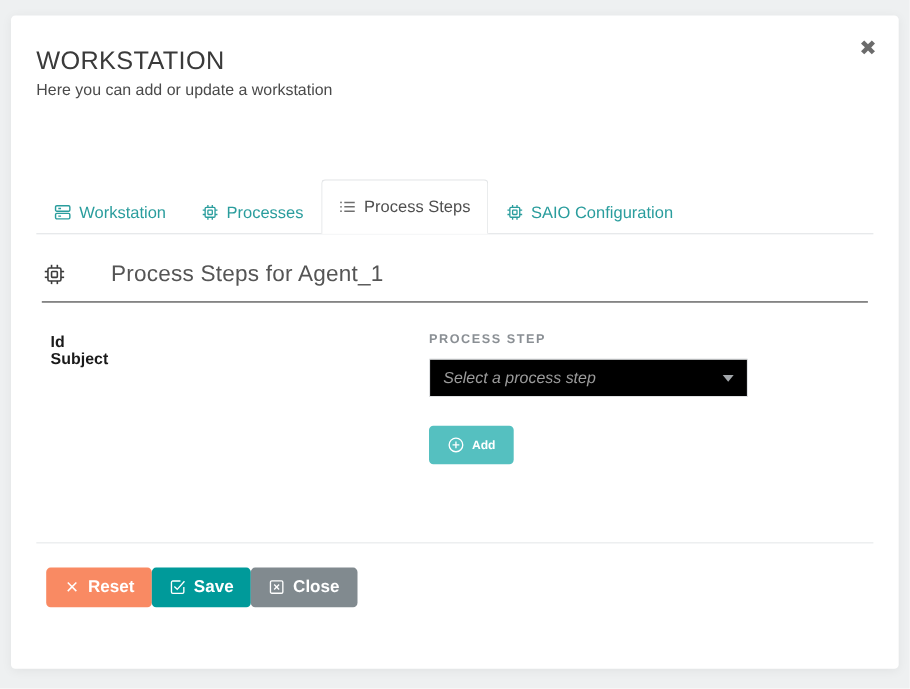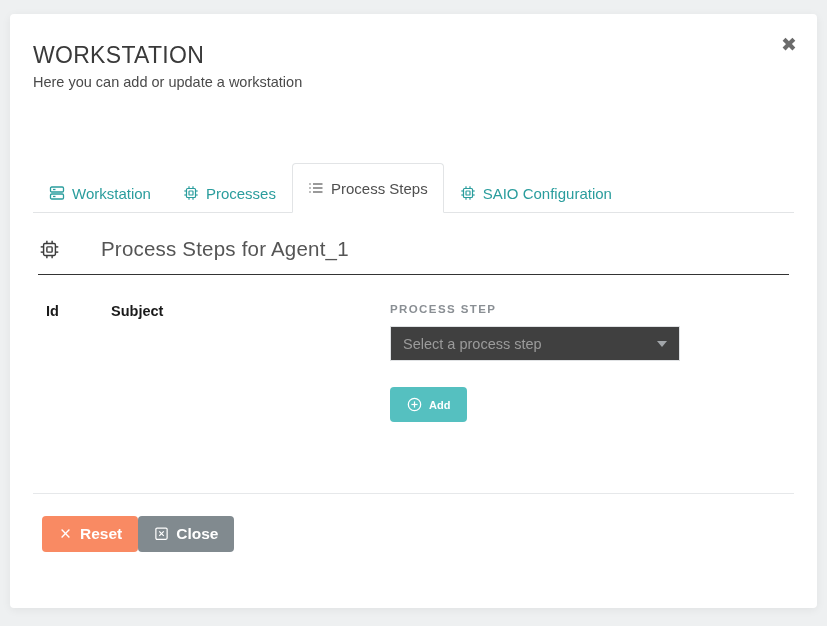--- a/index.html
+++ b/index.html
@@ -136,44 +136,46 @@
   .col-left {
     width: 340px;
     flex: none;
     padding-left: 8px;
   }
   .th-row {
     display: flex;
     font-size: 14.5px;
     font-weight: 700;
     color: #1a1a1a;
+    flex-direction: column;
   }
   .th-id { width: 65px; }
   .th-subject { }
 
   .col-right { flex: 1; padding-left: 4px; }
   .field-label {
     font-size: 11.5px;
     font-weight: 700;
     letter-spacing: 1.4px;
     color: #8a8f94;
     margin-bottom: 11px;
     text-transform: uppercase;
   }
   .select-box {
     width: 290px;
     height: 35px;
     border: 1px solid #e0e2e4;
     border-radius: 1px;
-    background: #404040;
+    background: #000000;
     display: flex;
     align-items: center;
     padding: 0 12px;
     box-sizing: border-box;
     cursor: pointer;
+    font-style: italic;
   }
   .select-placeholder {
     flex: 1;
     font-size: 14.5px;
     color: #9b9b9b;
   }
   .caret {
     width: 0; height: 0;
     border-left: 5px solid transparent;
     border-right: 5px solid transparent;
@@ -360,20 +362,29 @@
     <button class="btn btn-reset">
       <span class="bicon">
         <svg width="13" height="13" viewBox="0 0 16 16" fill="none" stroke="#ffffff" stroke-width="1.7">
           <line x1="3.2" y1="3.2" x2="12.8" y2="12.8"></line>
           <line x1="12.8" y1="3.2" x2="3.2" y2="12.8"></line>
         </svg>
       </span>
       <span>Reset</span>
     </button>
 
+    <button class="btn btn-save">
+      <span class="bicon">
+        <svg width="15" height="15" viewBox="0 0 16 16" fill="none" stroke="#ffffff" stroke-width="1.3">
+          <path d="M14 8.2V13a1.3 1.3 0 0 1-1.3 1.3H3.3A1.3 1.3 0 0 1 2 13V3.6a1.3 1.3 0 0 1 1.3-1.3h7.4"></path>
+          <polyline points="4.8,7.6 7.6,10.4 14.6,2.6"></polyline>
+        </svg>
+      </span>
+      <span>Save</span>
+    </button>
 
     <button class="btn btn-close">
       <span class="bicon">
         <svg width="15" height="15" viewBox="0 0 16 16" fill="none" stroke="#ffffff" stroke-width="1.3">
           <rect x="2" y="2.2" width="12" height="12" rx="1.3"></rect>
           <line x1="5.6" y1="5.8" x2="10.4" y2="10.6"></line>
           <line x1="10.4" y1="5.8" x2="5.6" y2="10.6"></line>
         </svg>
       </span>
       <span>Close</span>

